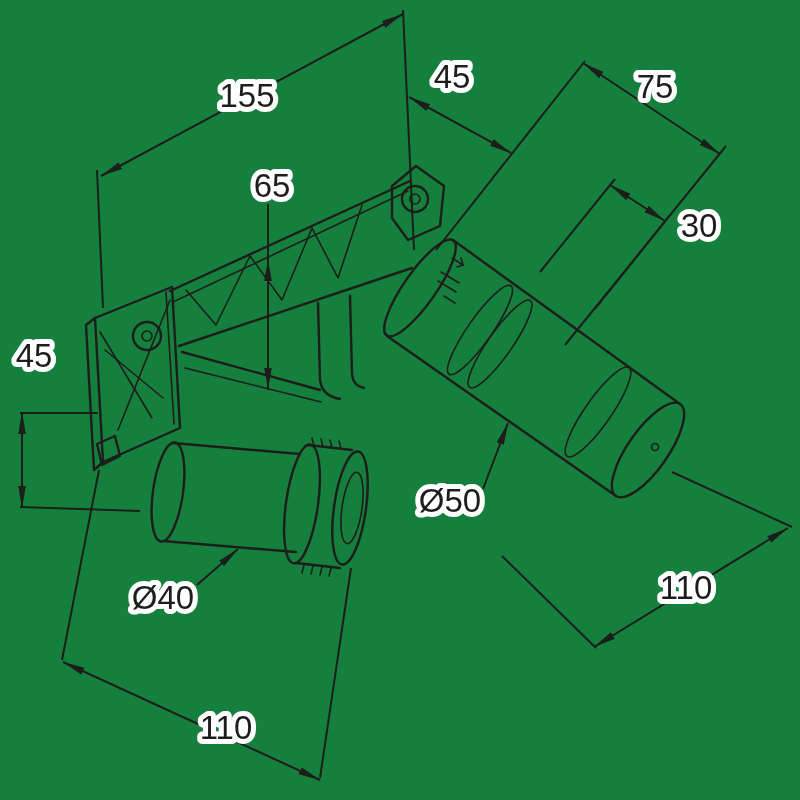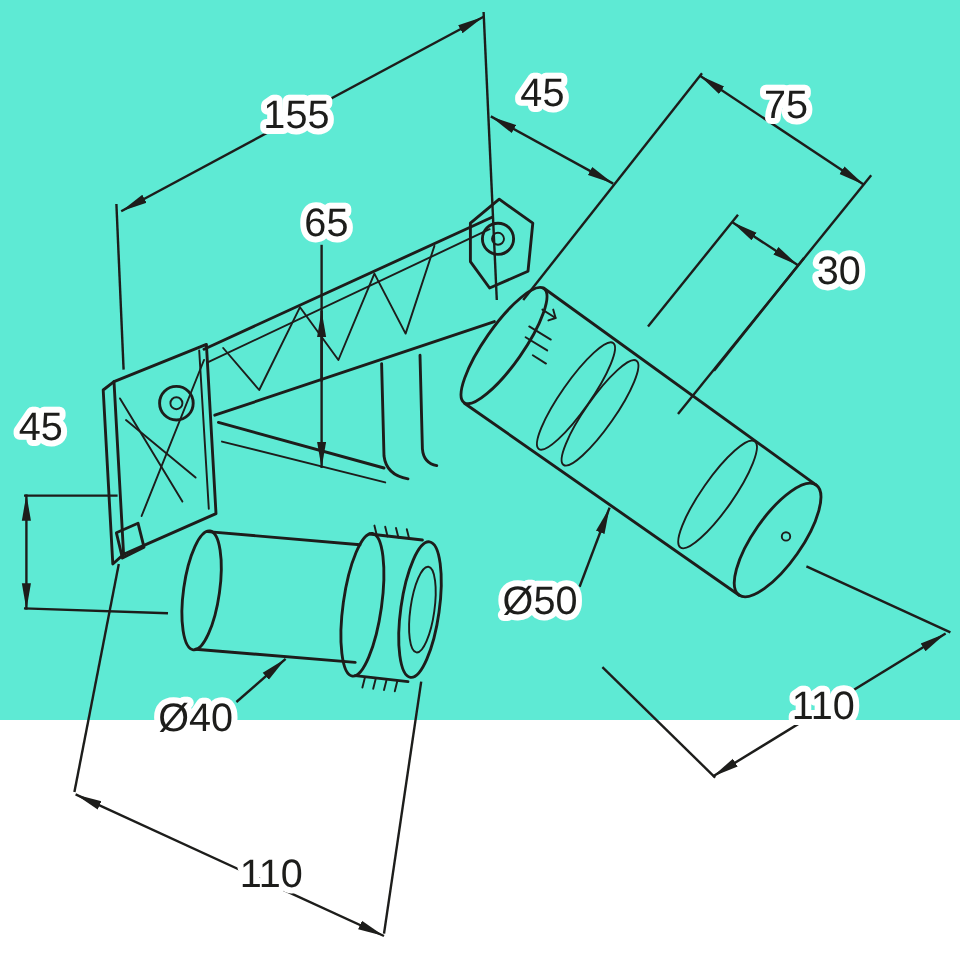--- a/index.html
+++ b/index.html
@@ -1,17 +1,17 @@
 <!DOCTYPE html>
 <html><head>
 <meta charset="utf-8">
 <style>
   html,body{margin:0;padding:0;background:#ffffff;}
   body{width:800px;height:800px;font-family:"Liberation Sans",sans-serif;}
-  #stage{width:800px;height:600px;position:relative;background:#5eead4;}
+  #stage{width:800px;height:800px;position:relative;background:#15803d;}
   svg{display:block;}
   .draw{fill:none;stroke:#1d1d1b;stroke-width:2.4;stroke-linecap:round;stroke-linejoin:round;}
   .thin{fill:none;stroke:#1d1d1b;stroke-width:1.6;stroke-linecap:round;stroke-linejoin:round;}
   .dim{fill:none;stroke:#1d1d1b;stroke-width:2;stroke-linecap:butt;}
   .dim-label{
     font-family:"Liberation Sans",sans-serif;
     font-size:33px;
     font-weight:400;
     fill:#1d1d1b;
     text-anchor:middle;

